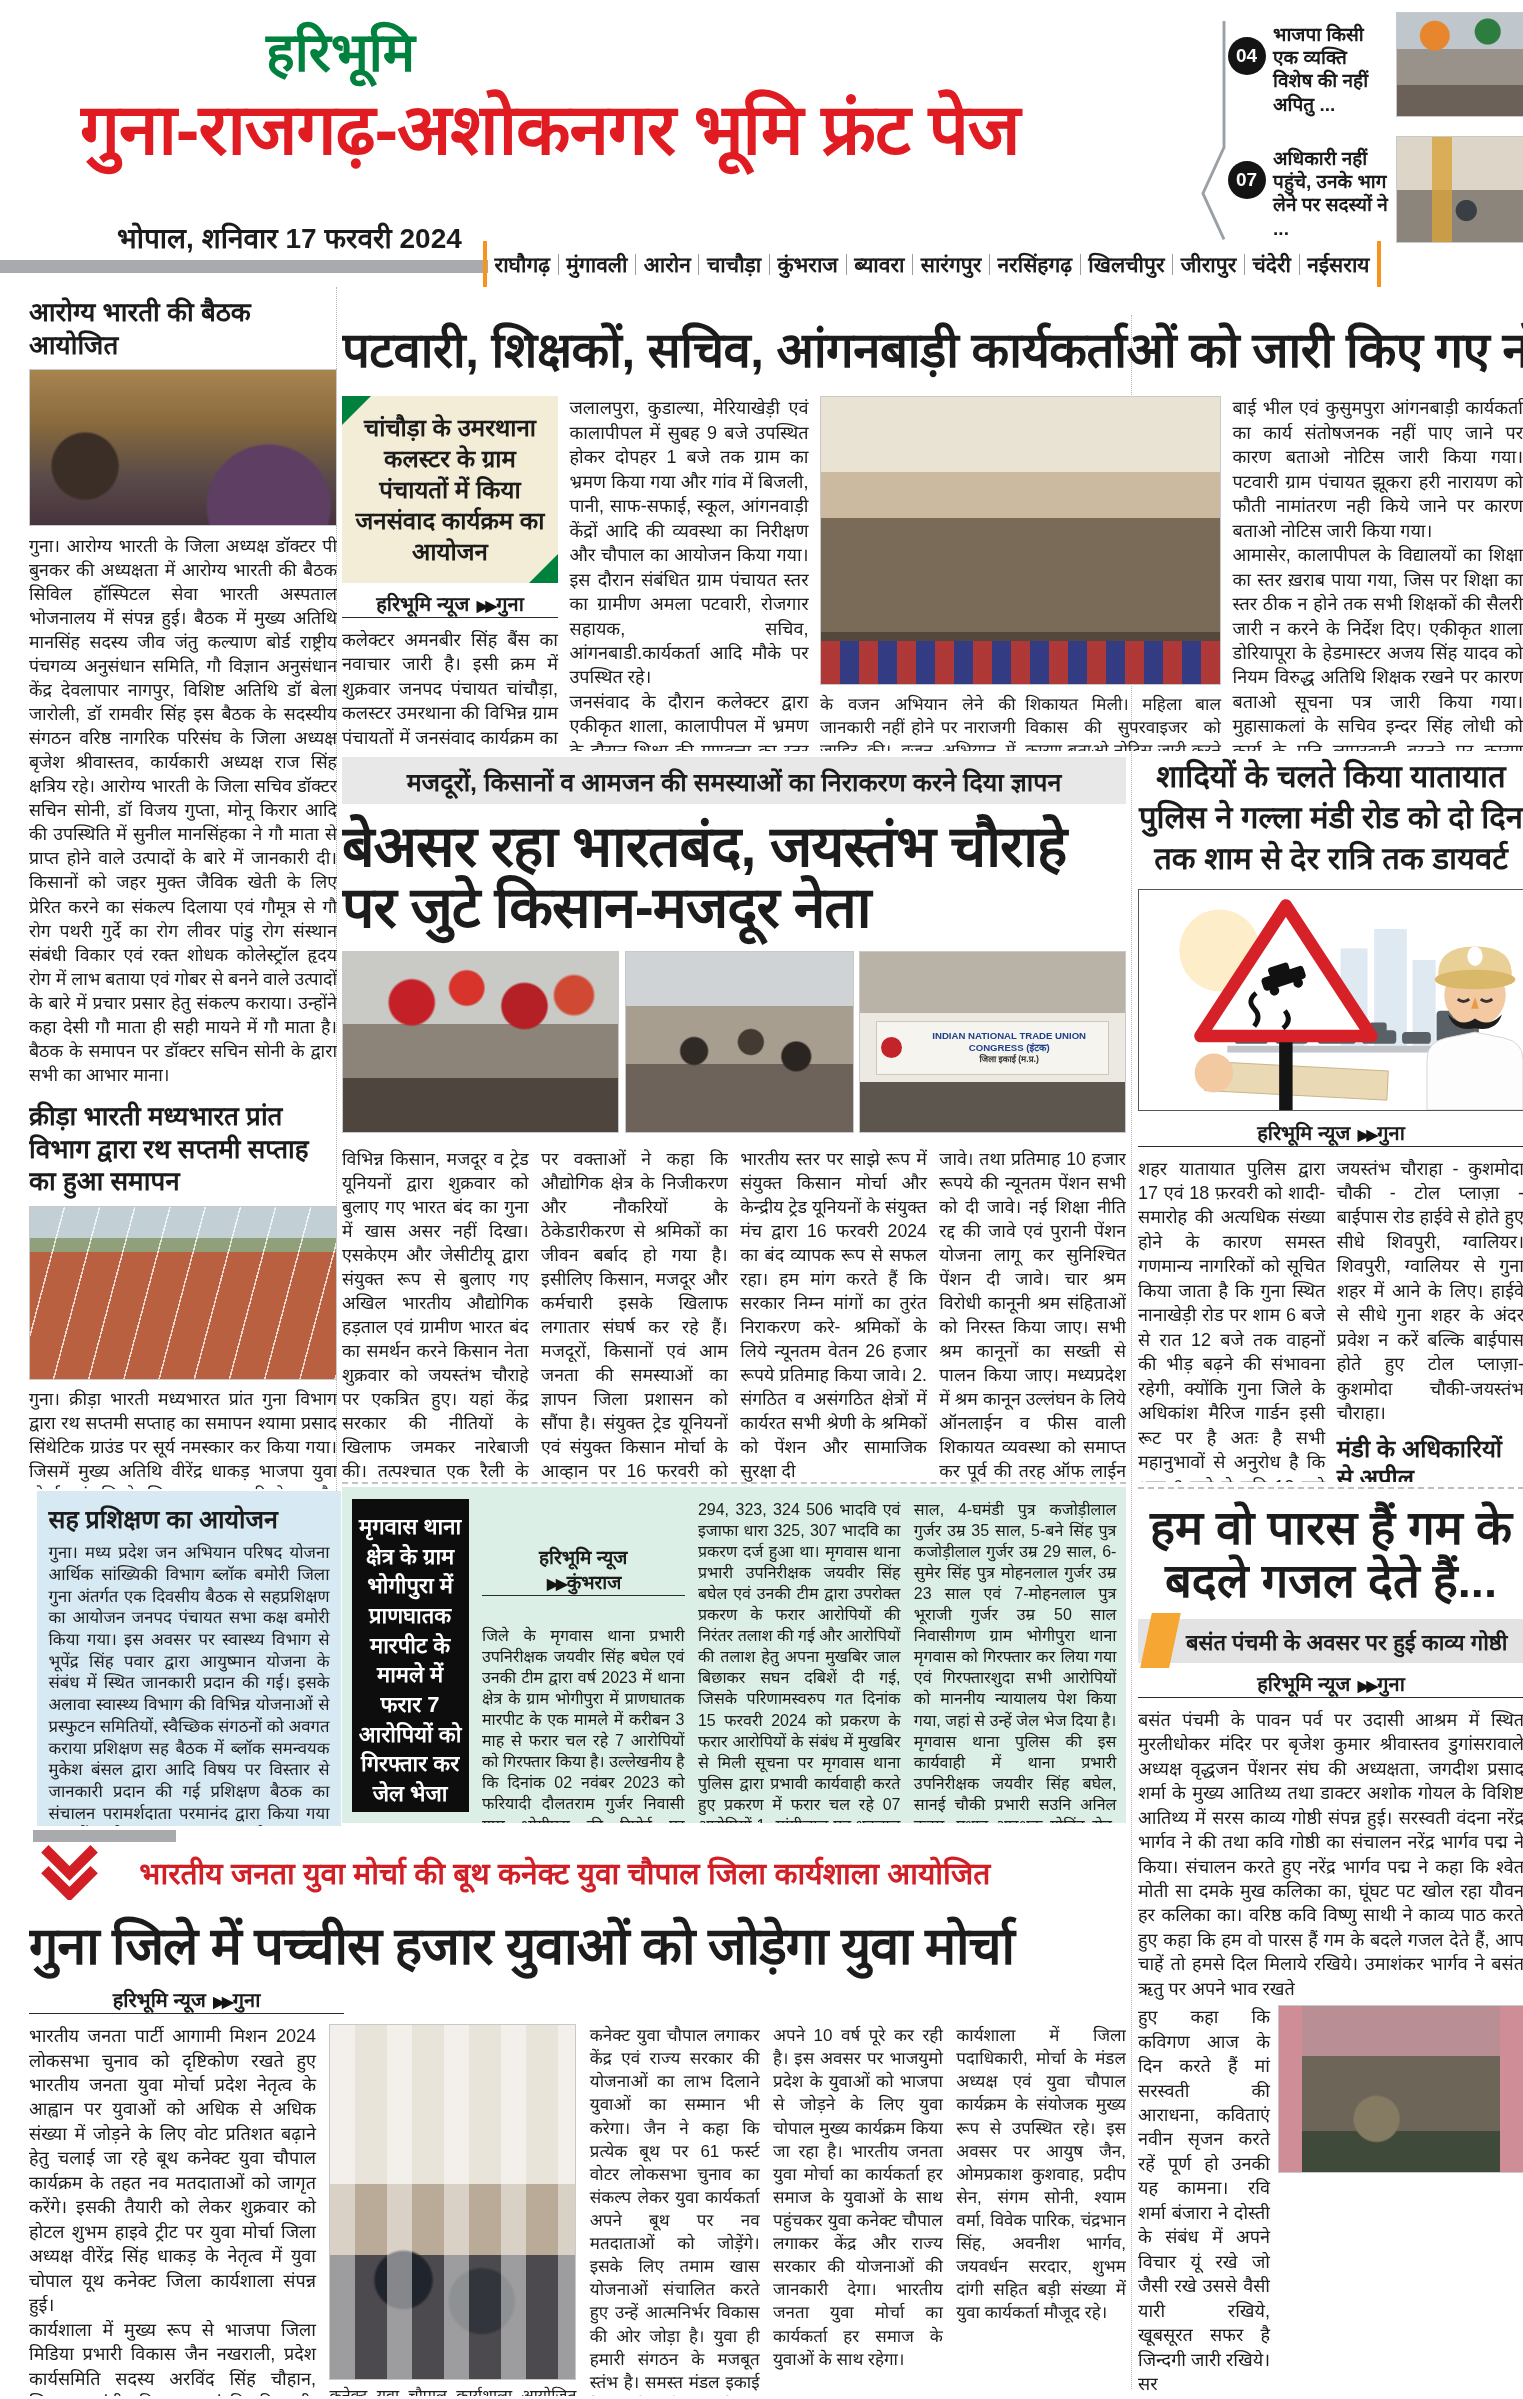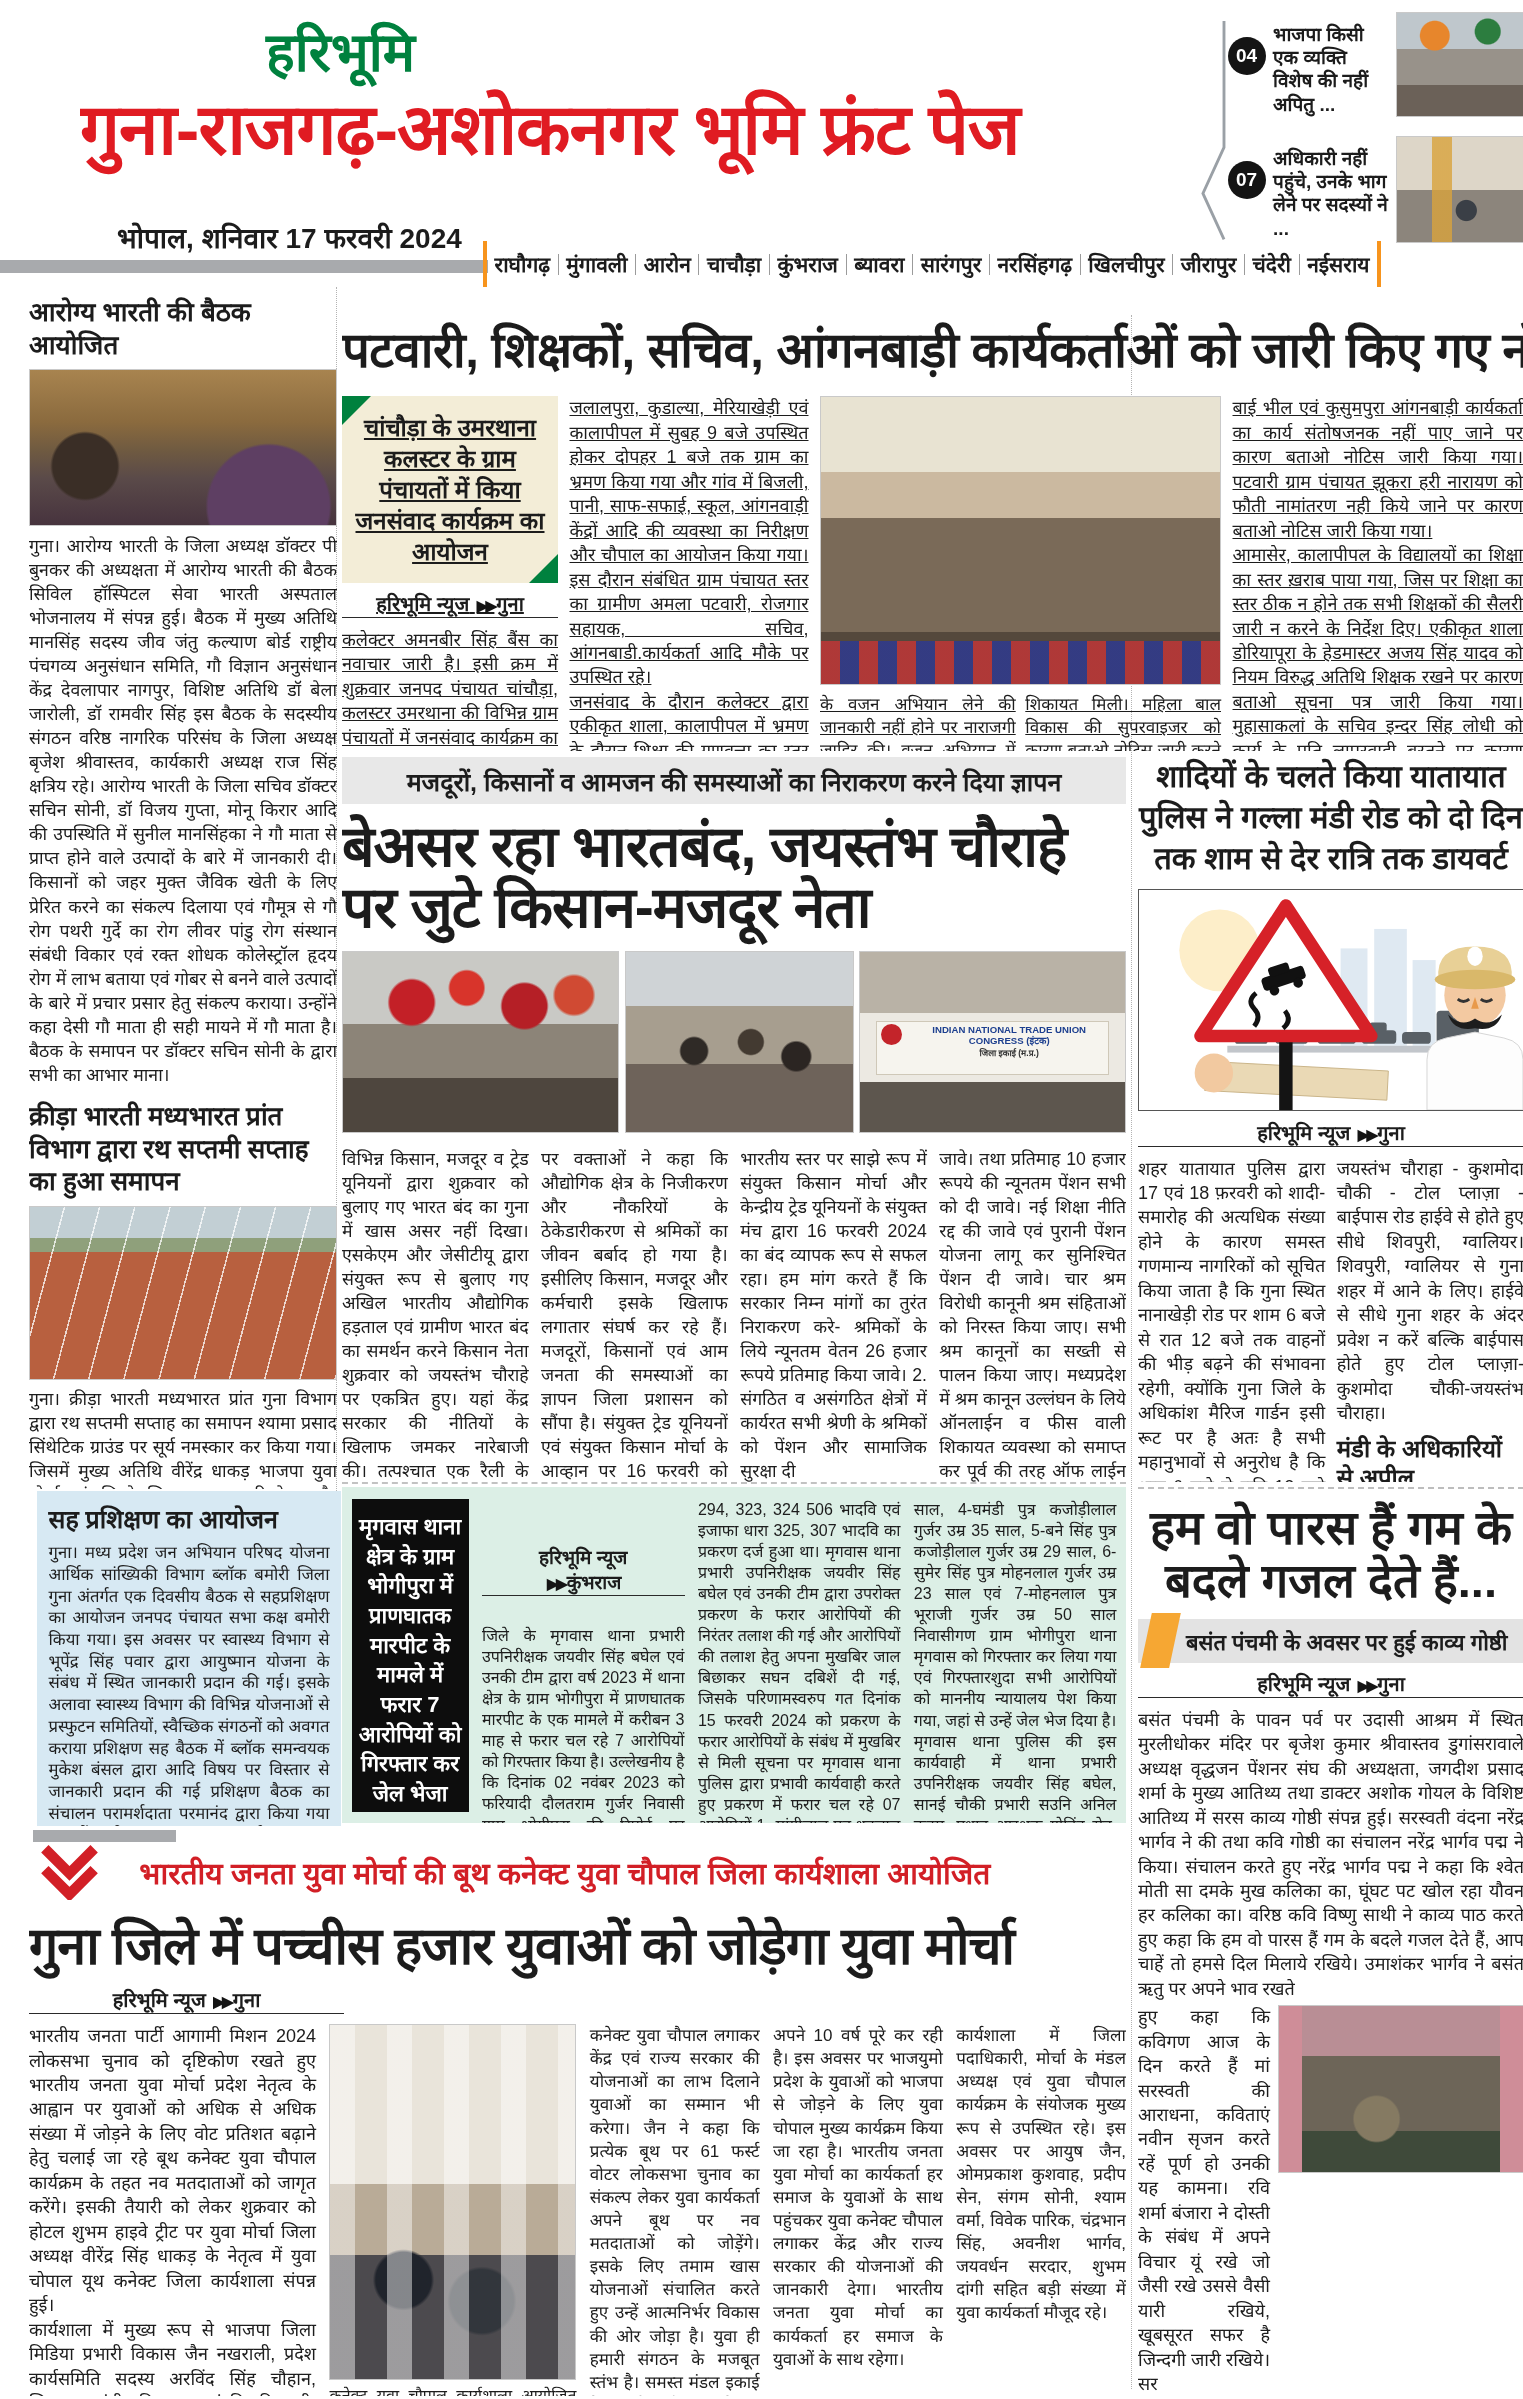--- a/index.html
+++ b/index.html
@@ -43,21 +43,21 @@
   .briefs h3{font-size:26px;line-height:1.25;margin:13.4px 0 7.6px;font-weight:800;}
   .ph-brief{width:100%;margin:3.8px 0 7.6px;}
   .briefs .jtxt{font-size:17.7px;}
   .blue-box{position:absolute;left:37px;top:1491px;width:304px;height:335px;background:#d7e9f3;
             padding:9.6px 11.5px;box-sizing:border-box;overflow:hidden;}
   .blue-box h3{font-size:25px;margin:0 0 7.6px;font-weight:800;}
   .blue-box .jtxt{font-size:16.7px;line-height:1.3;}
   
   .art-notice{position:absolute;left:342px;top:315px;width:1181px;height:436px;overflow:hidden;}
   .art-notice h1{font-size:49px;font-weight:800;margin:0 0 15.3px;white-space:nowrap;overflow:hidden;letter-spacing:-0.5px;}
-  .n-body{display:flex;gap:11.5px;text-decoration:underline;}
+  .n-body{display:flex;gap:11.5px;}
   .n-c1{flex:none;width:216px;}
   .n-box{position:relative;background:#f3edd7;padding:15.3px 7.6px;text-align:center;
          font-size:24px;font-weight:800;line-height:1.3;}
   .tri-tl{position:absolute;left:0;top:0;}
   .tri-br{position:absolute;right:0;bottom:0;}
   .n-c2{flex:none;width:239px;}
   .n-mid{flex:none;width:401px;}
   .ph-meeting{width:100%;height:289px;}
   .n-under{display:flex;gap:9.6px;margin-top:7.6px;}
   .n-under .jtxt{flex:1;font-size:17px;}
@@ -65,21 +65,21 @@
   
   .art-bandh{position:absolute;left:342px;top:757px;width:784px;height:725px;overflow:hidden;}
   .kicker{background:#e8e8e8;font-size:25px;font-weight:800;text-align:center;padding:6.7px 3.8px;}
   .art-bandh h2{font-size:57px;font-weight:800;line-height:1.07;margin:11.5px 0 13.4px;letter-spacing:-1px;}
   .b-photos{display:flex;gap:5.7px;}
   .b-photos .ph{height:182px;}
   .b-ph1{flex:none;width:277px;}
   .b-ph2{flex:none;width:229px;}
   .b-ph3{flex:1;position:relative;}
   .banner-strip{position:absolute;left:6%;right:6%;top:38%;height:30%;background:#f6f4ee;
-                border:1px solid #cfc8b8;display:flex;align-items:flex-start;gap:12px;padding:1.9px 3.8px;box-sizing:border-box;}
+                border:1px solid #cfc8b8;display:flex;align-items:center;gap:12px;padding:1.9px 3.8px;box-sizing:border-box;}
   .banner-logo{flex:none;width:21px;height:21px;border-radius:50%;background:#c3242a;}
   .banner-lines{flex:1;color:#1d3f8f;font-weight:bold;text-align:center;}
   .banner-l1{font-size:9.6px;line-height:1.2;}
   .banner-l2{font-size:8.6px;color:#333;}
   .b-cols{display:flex;gap:12.4px;margin-top:13.4px;}
   .b-cols .jtxt{flex:1;font-size:17.7px;}
   
   .art-traffic{position:absolute;left:1138px;top:757px;width:386px;height:725px;overflow:hidden;}
   .art-traffic h2{font-size:31px;font-weight:800;text-align:center;line-height:1.32;margin:0 0 9.6px;}
   .illus{height:220px;border:1px solid #555;background:#fff;}

